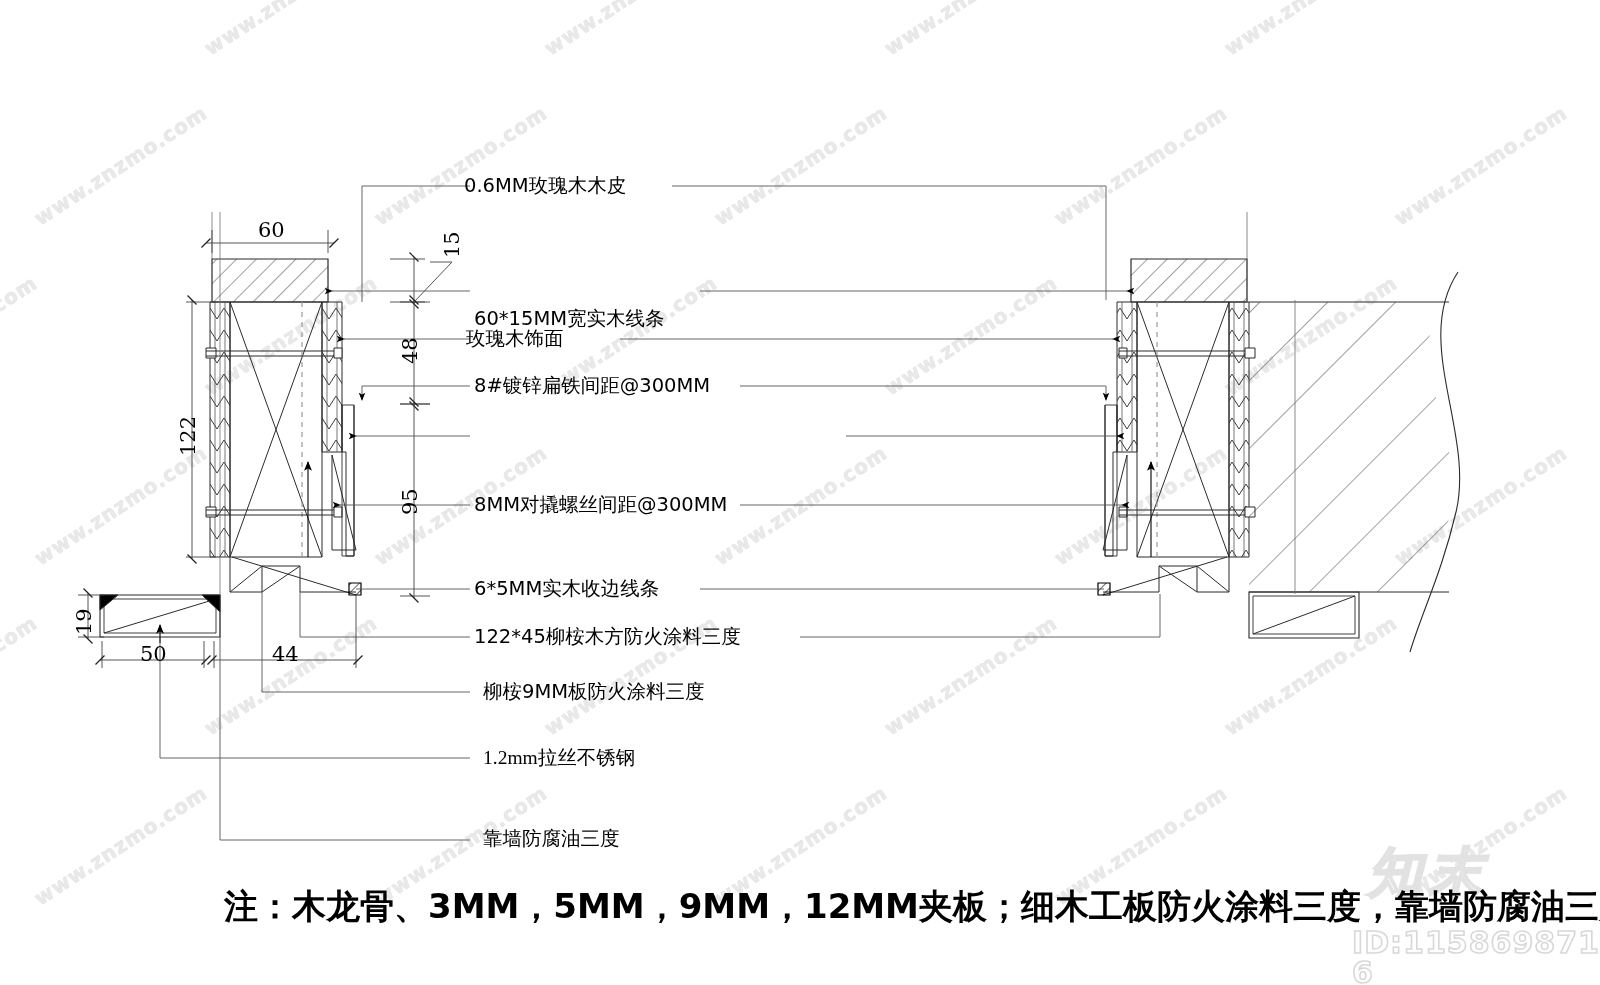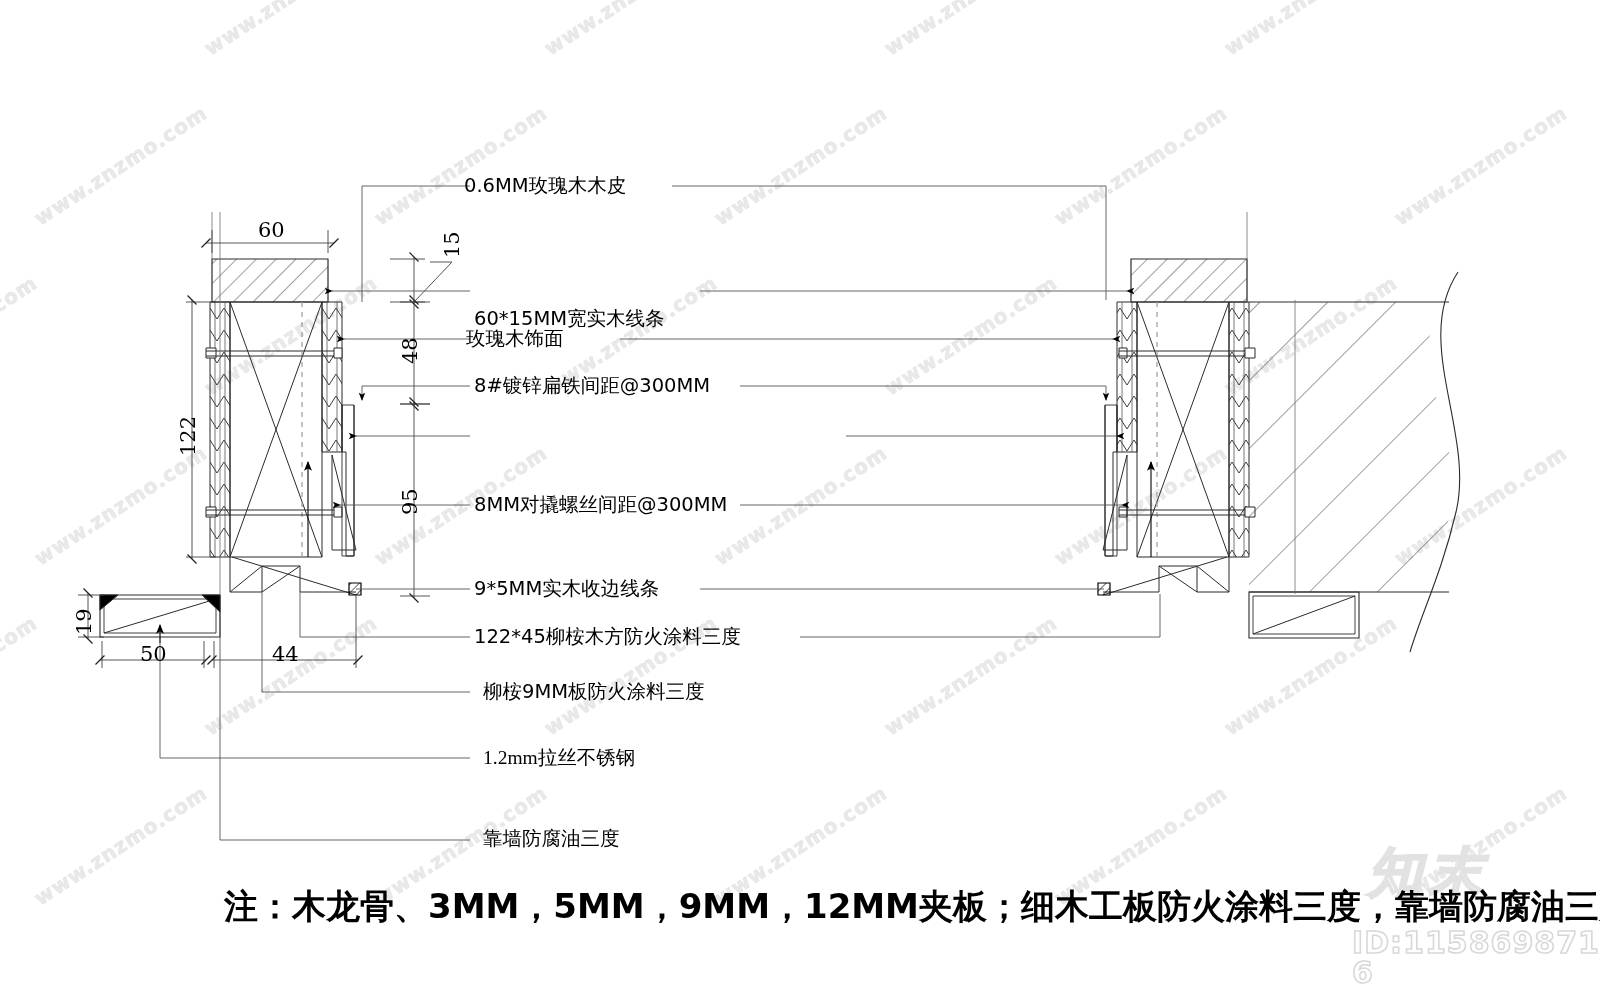--- a/index.html
+++ b/index.html
@@ -396,21 +396,21 @@
       <polyline points="220,612 220,840 470,840" stroke="#555" stroke-width="0.9" fill="none"></polyline>
 
     </g>
   </svg>
 
   <div class="ann" style="left:464px; top:176px;text-align:center;">0.6MM玫瑰木木皮</div>
   <div class="ann" style="left:474px; top:281px;margin-top:28px;">60*15MM宽实木线条</div>
   <div class="ann" style="left:466px; top:329px;">玫瑰木饰面</div>
   <div class="ann" style="left:474px; top:376px;">8#镀锌扁铁间距@300MM</div>
   <div class="ann" style="left:474px; top:495px;">8MM对撬螺丝间距@300MM</div>
-  <div class="ann" style="left:474px; top:579px;">9*5MM实木收边线条</div>
+  <div class="ann" style="left:474px; top:579px;">6*5MM实木收边线条</div>
   <div class="ann" style="left:474px; top:627px;">122*45柳桉木方防火涂料三度</div>
   <div class="ann" style="left:483px; top:682px;">柳桉9MM板防火涂料三度</div>
   <div class="ann" style="left:483px; top:748px;font-family:Liberation Serif, serif;">1.2mm拉丝不锈钢</div>
   <div class="ann" style="left:483px; top:829px;">靠墙防腐油三度</div>
 
   <div class="dim" style="left:258px; top:220px;">60</div>
   <div class="dim vert" style="left:442px; top:258px;">15</div>
   <div class="dim vert" style="left:400px; top:364px;">48</div>
   <div class="dim vert" style="left:178px; top:456px;">122</div>
   <div class="dim vert" style="left:400px; top:515px;">95</div>

